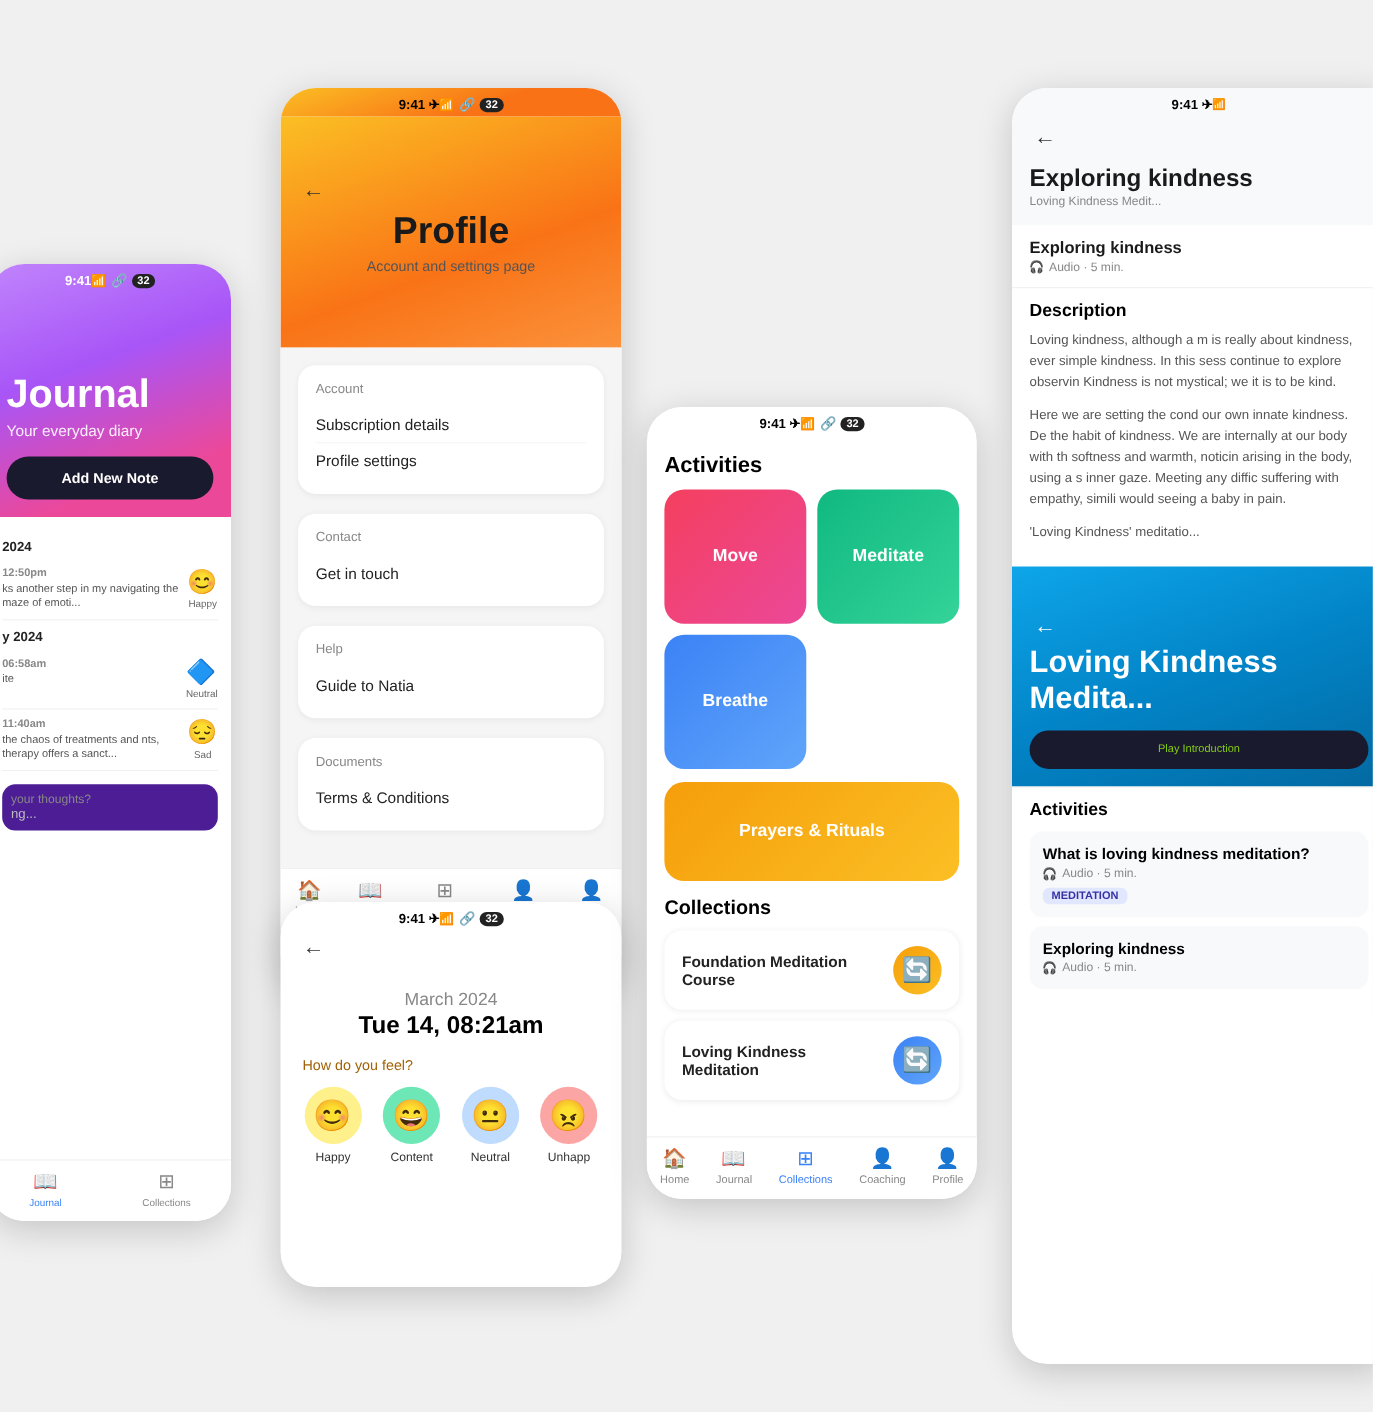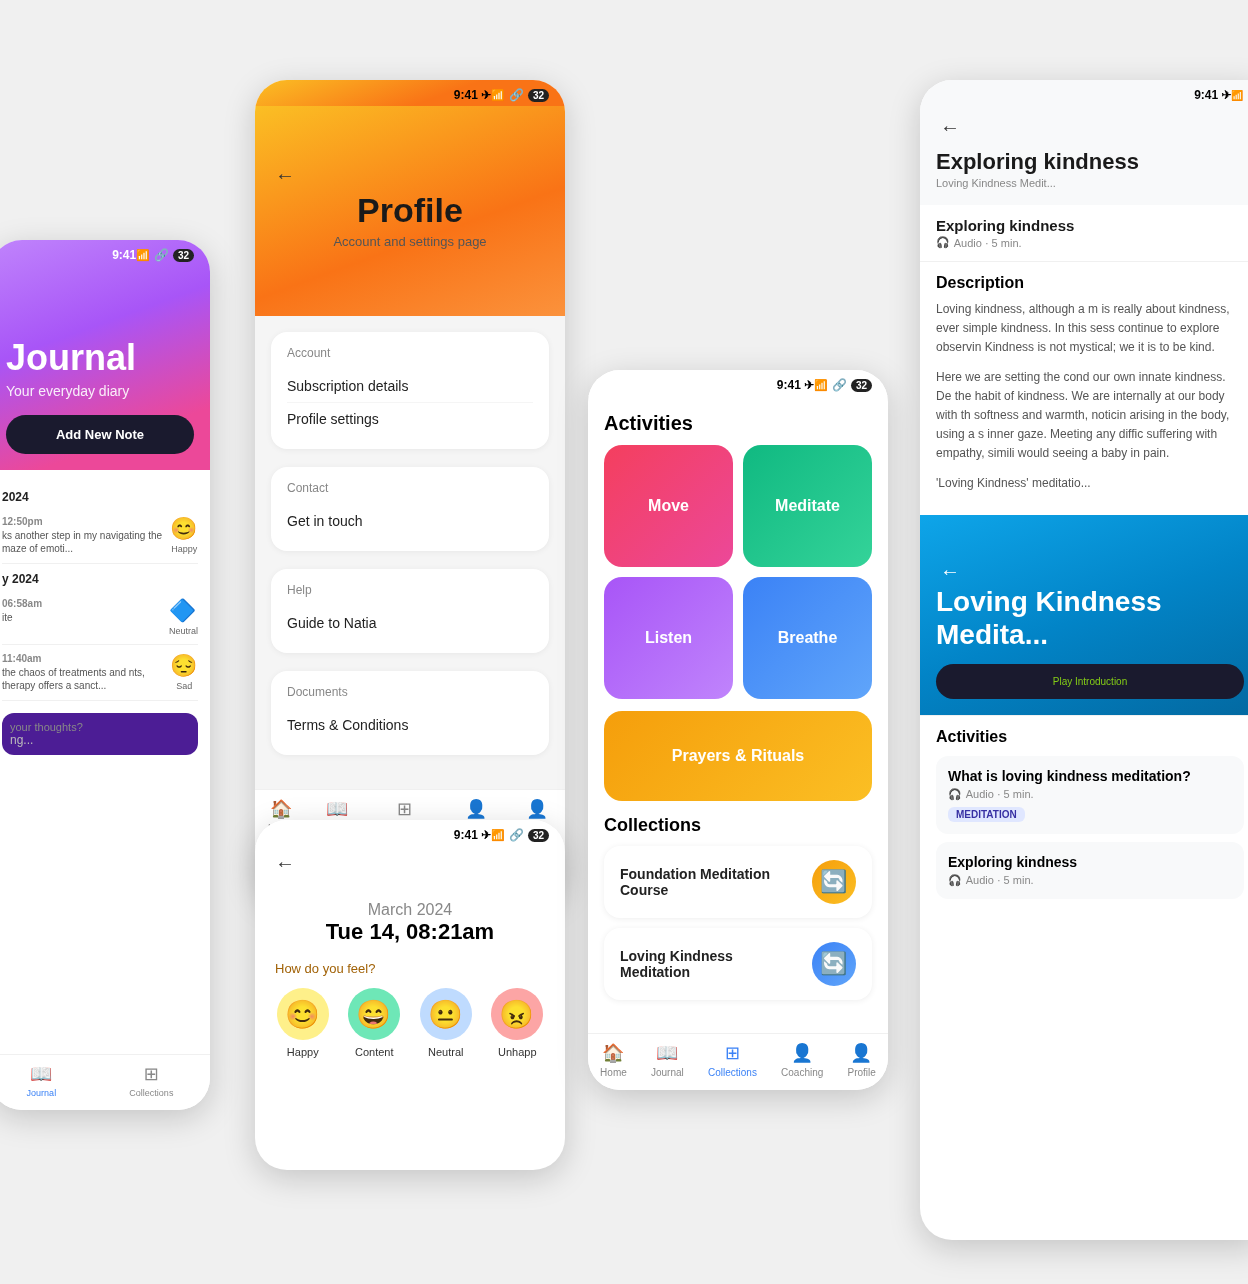--- a/index.html
+++ b/index.html
@@ -16,21 +16,21 @@
       position: absolute;
       border-radius: 32px;
       overflow: hidden;
       background: #fff;
       box-shadow: 0 8px 32px rgba(0,0,0,0.18);
     }
 
     
     .status-bar {
       display: flex;
-      justify-content: flex-end;
+      justify-content: center;
       align-items: center;
       padding: 8px 16px 4px;
       font-size: 12px;
       font-weight: 600;
     }
     .status-icons { display: flex; align-items: center; gap: 4px; font-size: 11px; }
     .status-badge {
       background: #222;
       color: #fff;
       border-radius: 8px;
@@ -515,23 +515,20 @@
 
   <div class="activities-title">Activities</div>
 
   <div class="activities-grid">
     <div class="activity-card activity-move">
       <span>Move</span>
     </div>
     <div class="activity-card activity-meditate">
       <span>Meditate</span>
     </div>
-    <div class="activity-card activity-listen">
-      <span>Listen</span>
-    </div>
     <div class="activity-card activity-breathe">
       <span>Breathe</span>
     </div>
   </div>
 
   <div class="activity-prayers">
     <span>Prayers &amp; Rituals</span>
   </div>
 
   <div class="collections-title">Collections</div>

